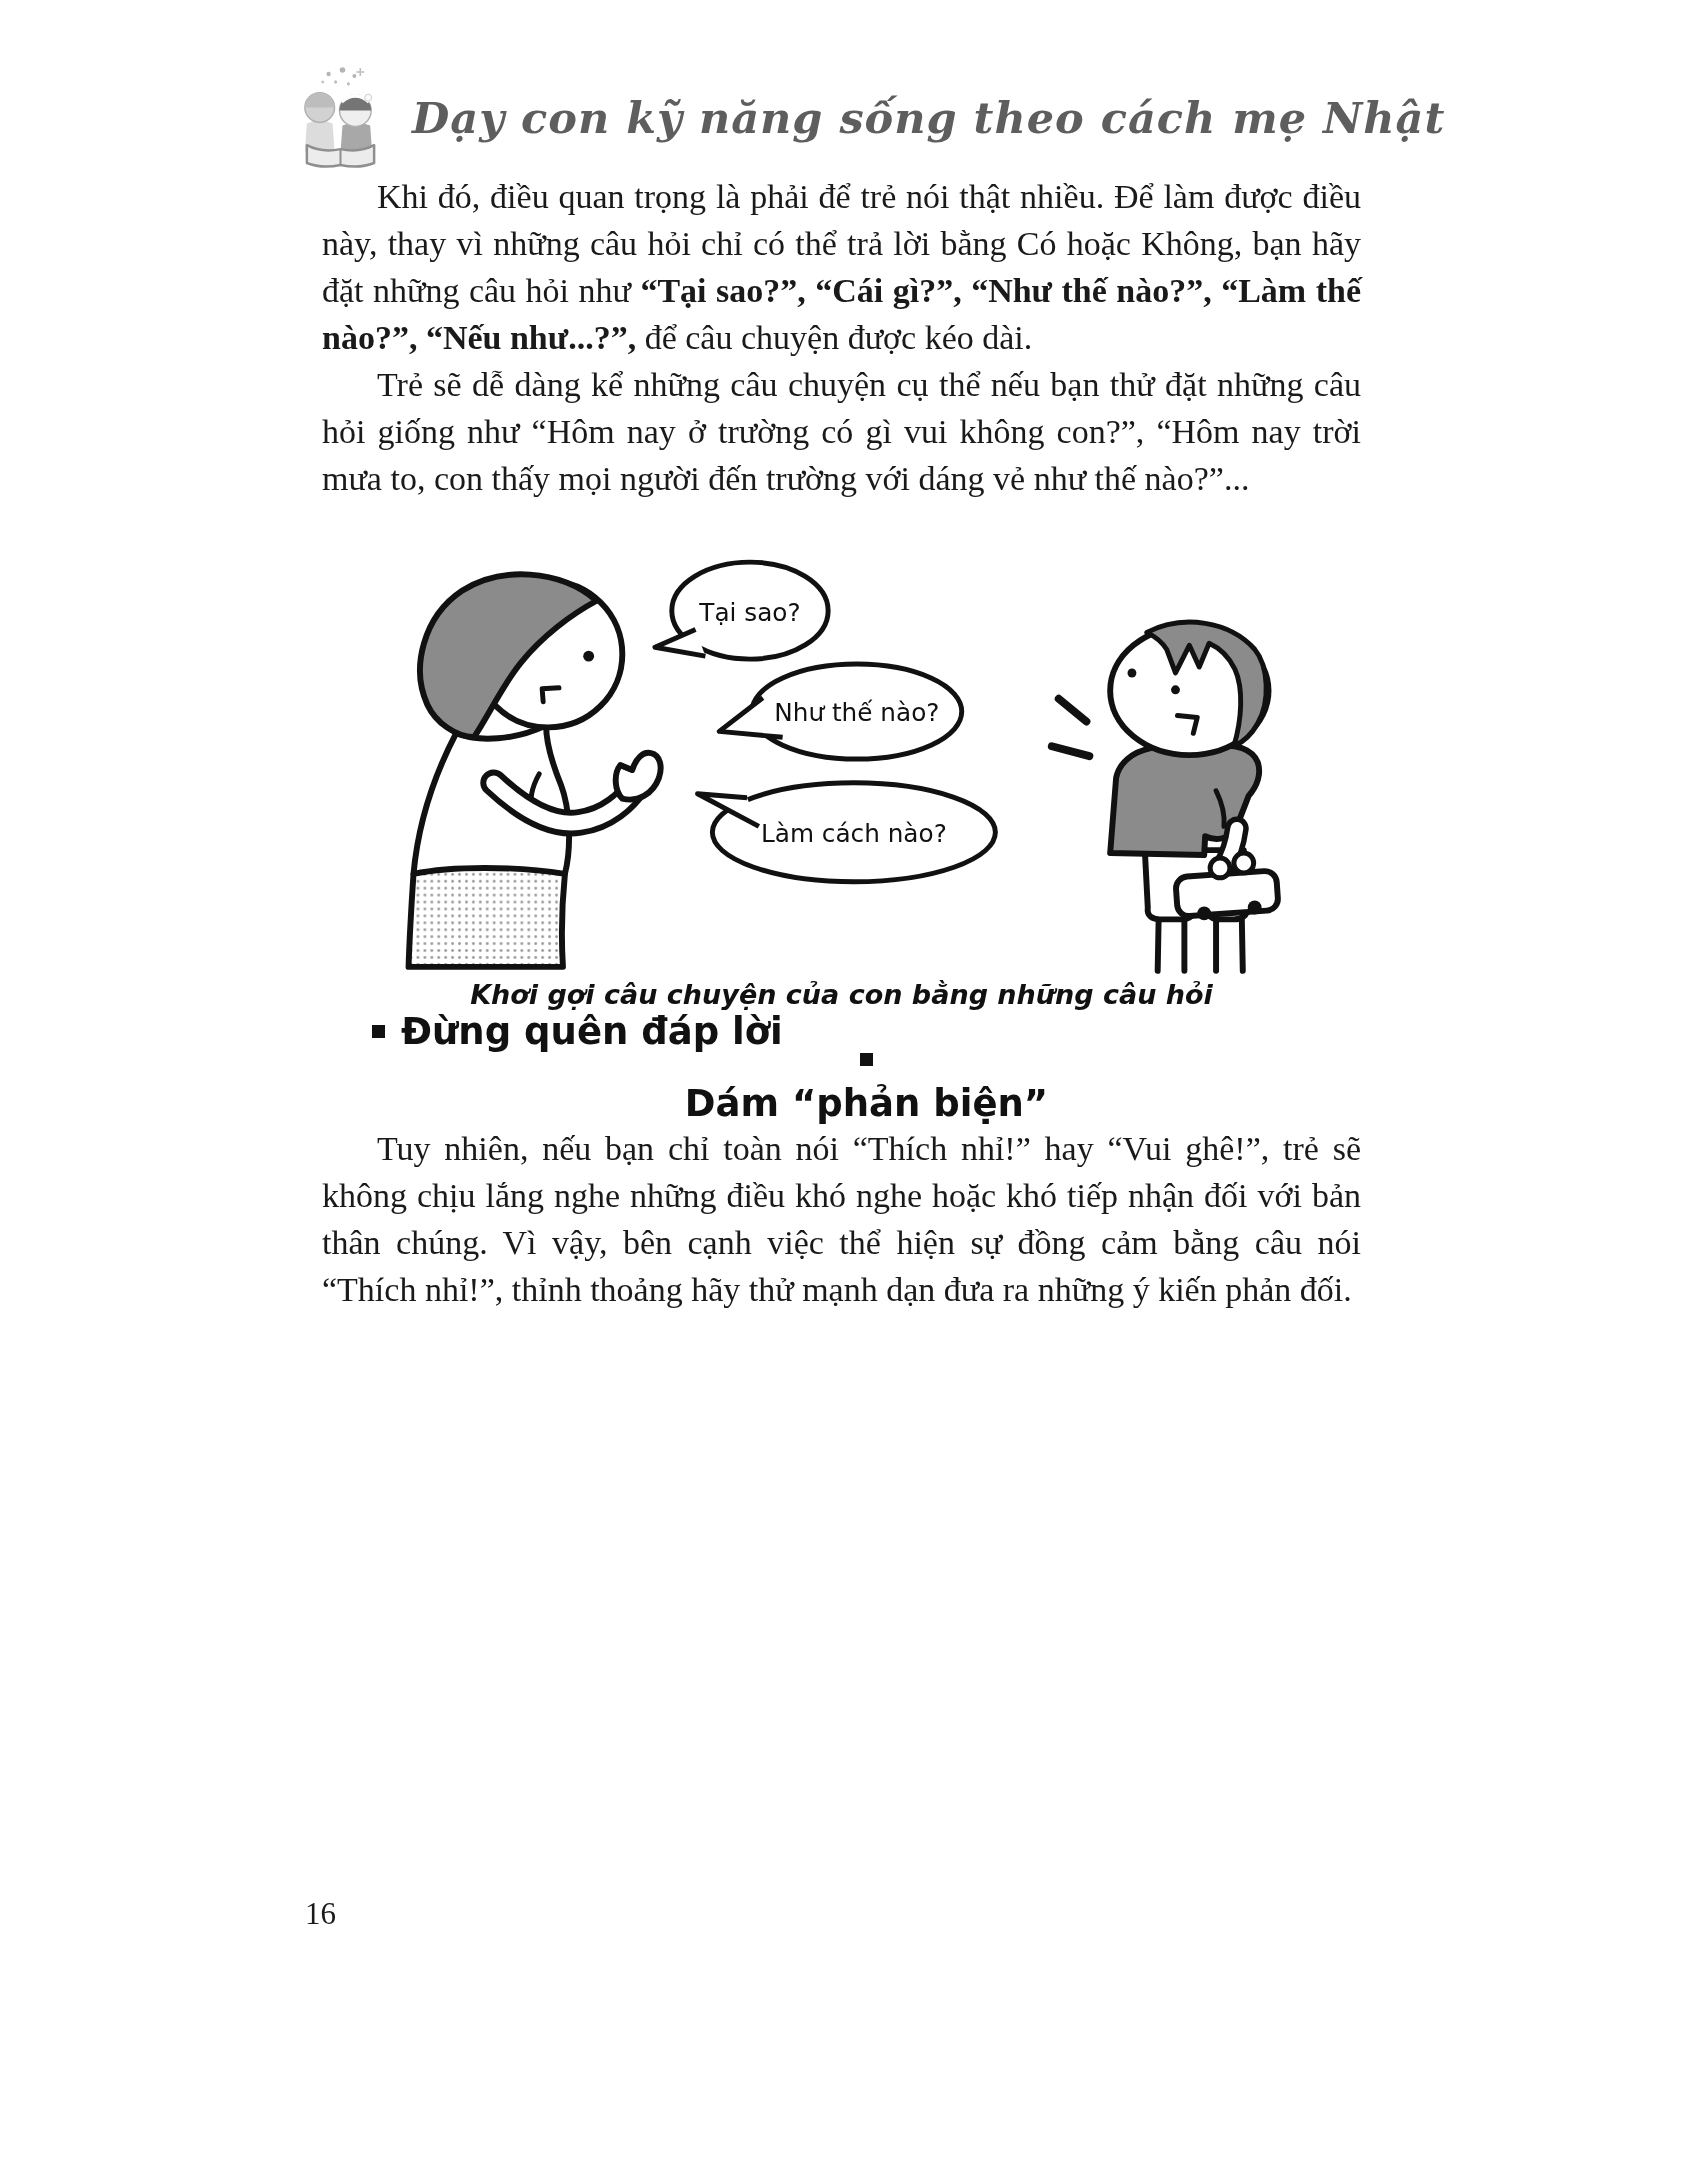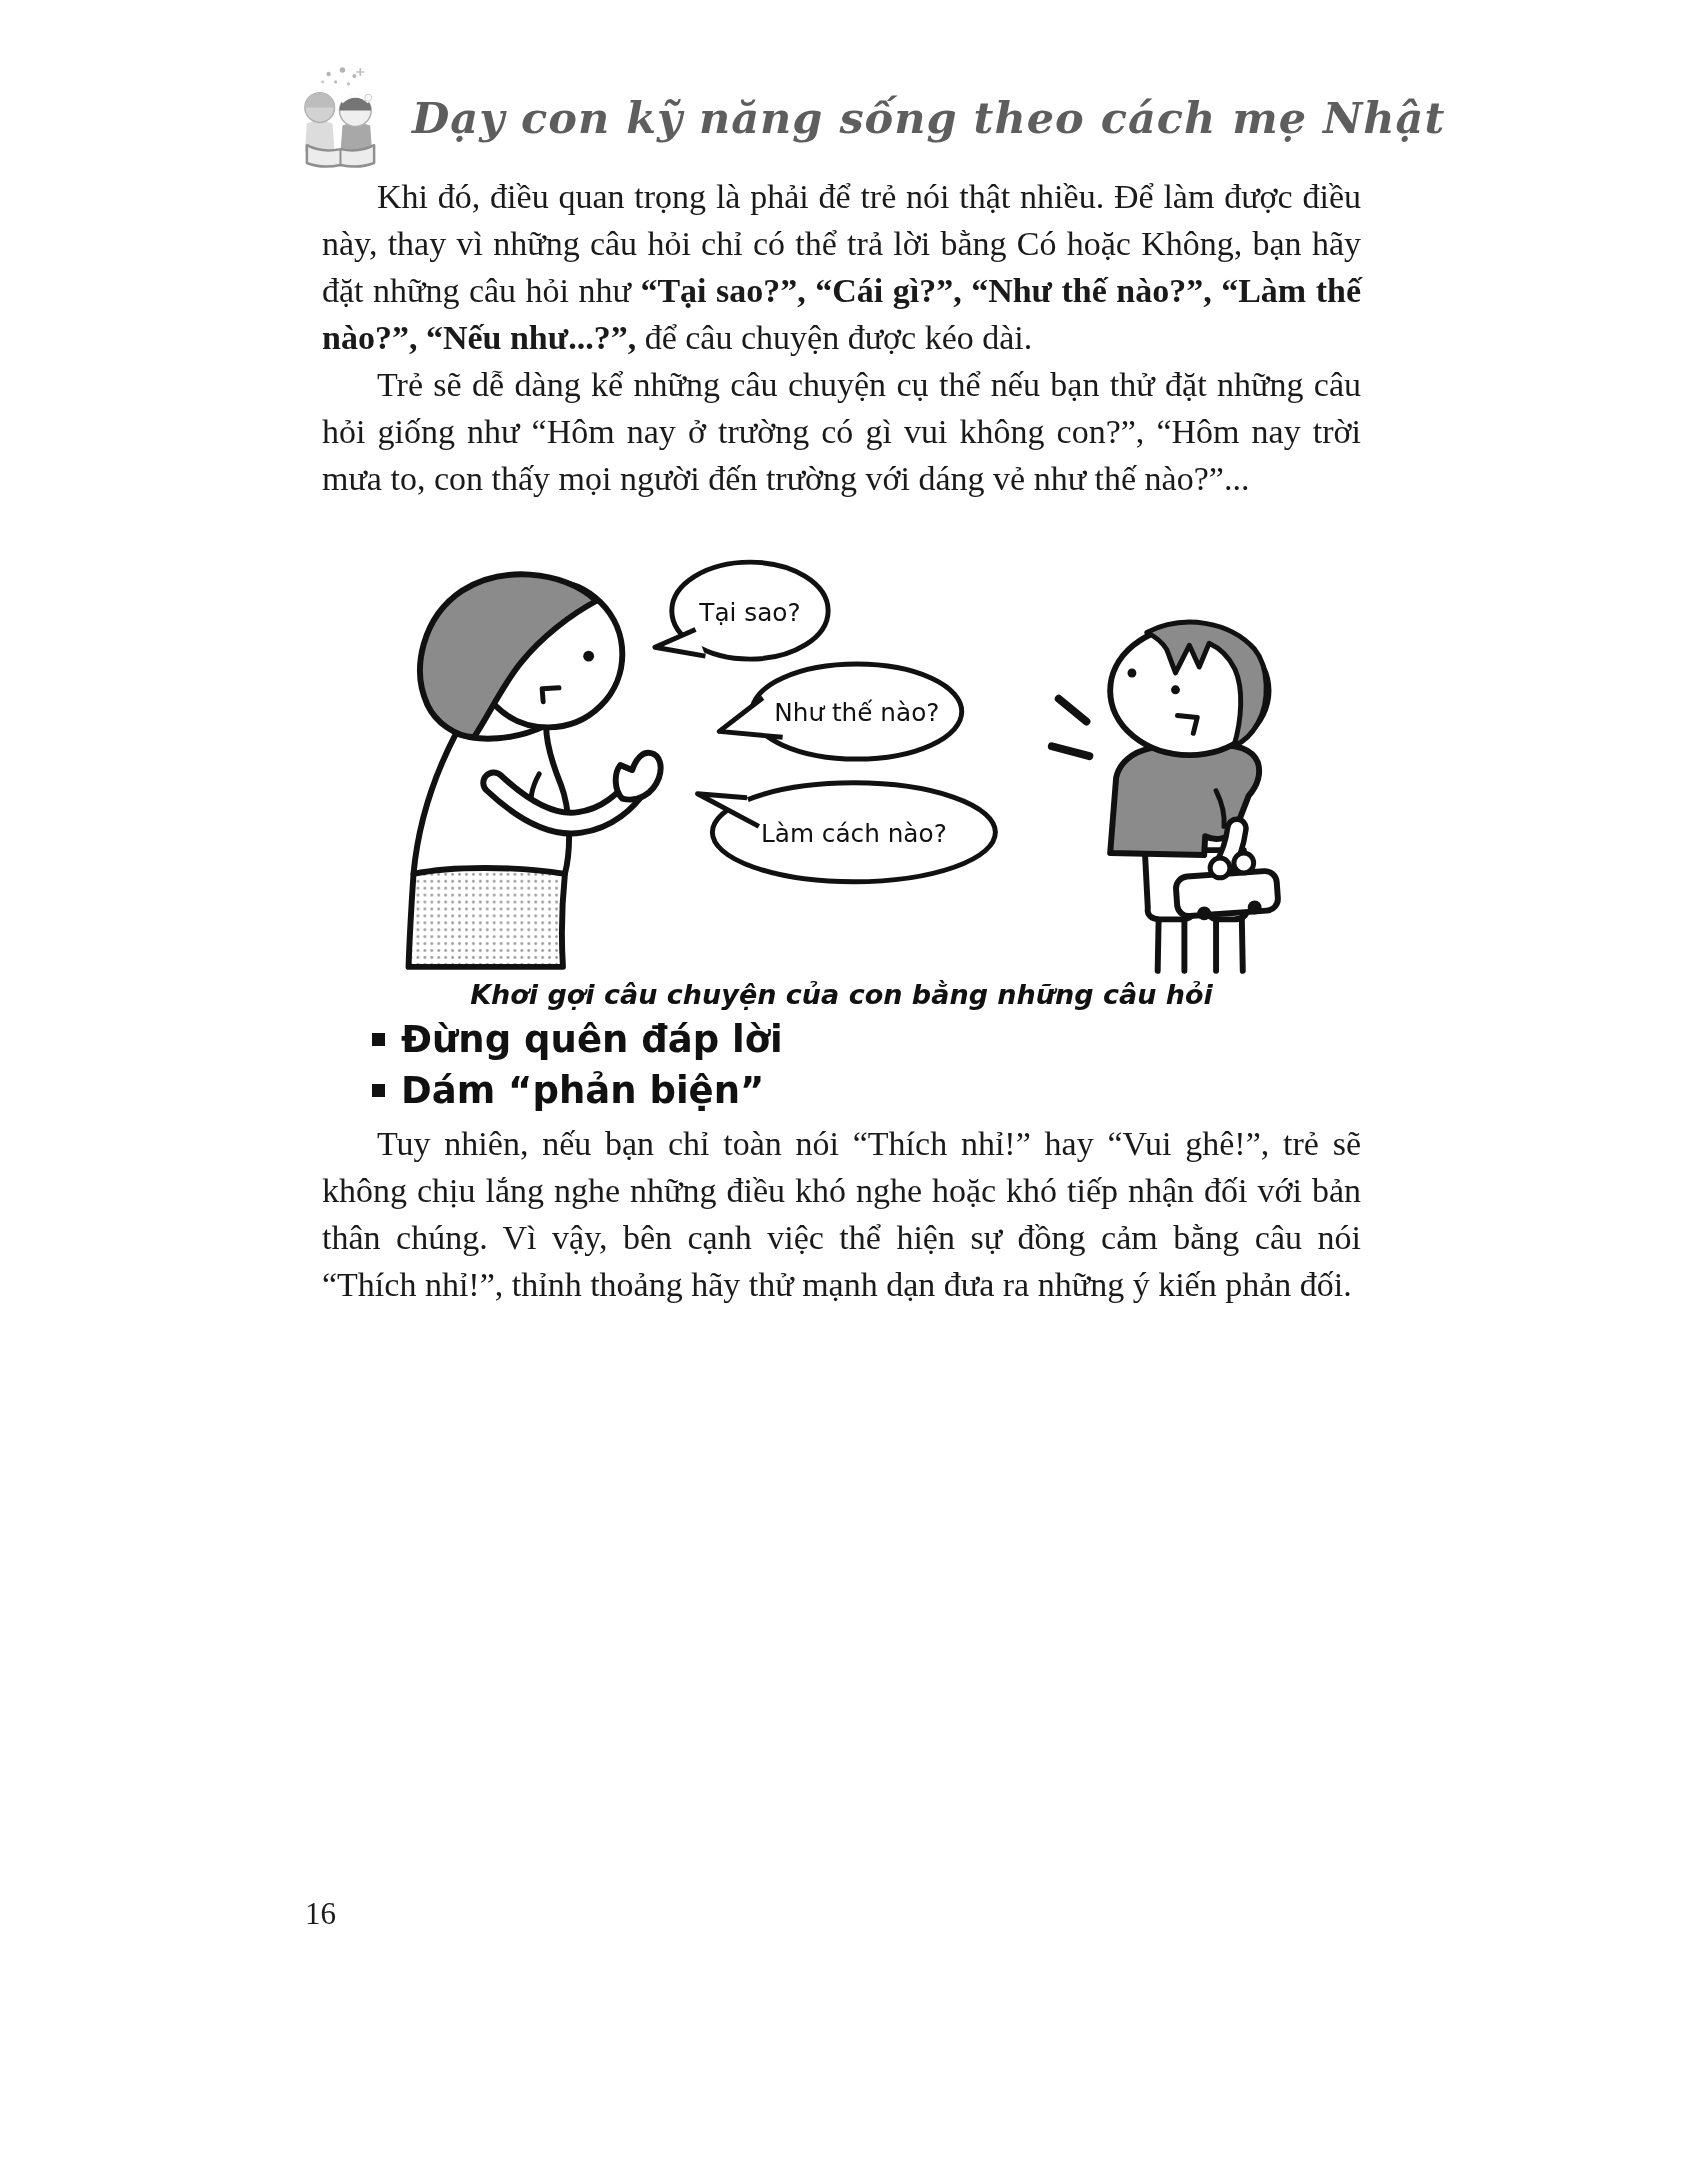--- a/index.html
+++ b/index.html
@@ -21,25 +21,25 @@
   .m-p1 { margin-top:36px; }
   .m-p2 { margin-top:14px; }
   .figure { margin-top:51px; }
   .figure svg.illu { display:block; margin-left:45px; }
   .caption {
     text-align:center; font-family:"DejaVu Sans", sans-serif; font-style:italic;
     font-weight:700; font-size:27px; color:#111;
   }
   h2.section {
     display:flex; align-items:center; gap:16px; font-family:"DejaVu Sans", sans-serif;
-    font-weight:700; font-size:37px; color:#111; margin:8px; margin-left:50px;
+    font-weight:700; font-size:37px; color:#111; margin:0; margin-left:50px;
   }
   .m-h1 { margin-top:26px; }
   .m-p3 { margin-top:20px; }
-  .m-h2 { margin-top:42px; }
+  .m-h2 { margin-top:42px;flex-direction:column; }
   .m-p4 { margin-top:20px; }
   .m-p5 { margin-top:16px; }
   .bullet { width:13px; height:13px; background:#111; display:inline-block; flex:none; }
   .page-number { position:absolute; left:305px; top:1896px; font-size:31px; color:#1a1a1a; }
   svg text.bubble-label { font-family:"DejaVu Sans", sans-serif; font-size:25px; fill:#111; text-anchor:middle; }
 </style>
 </head>
 <body>
 
 <div class="page">

